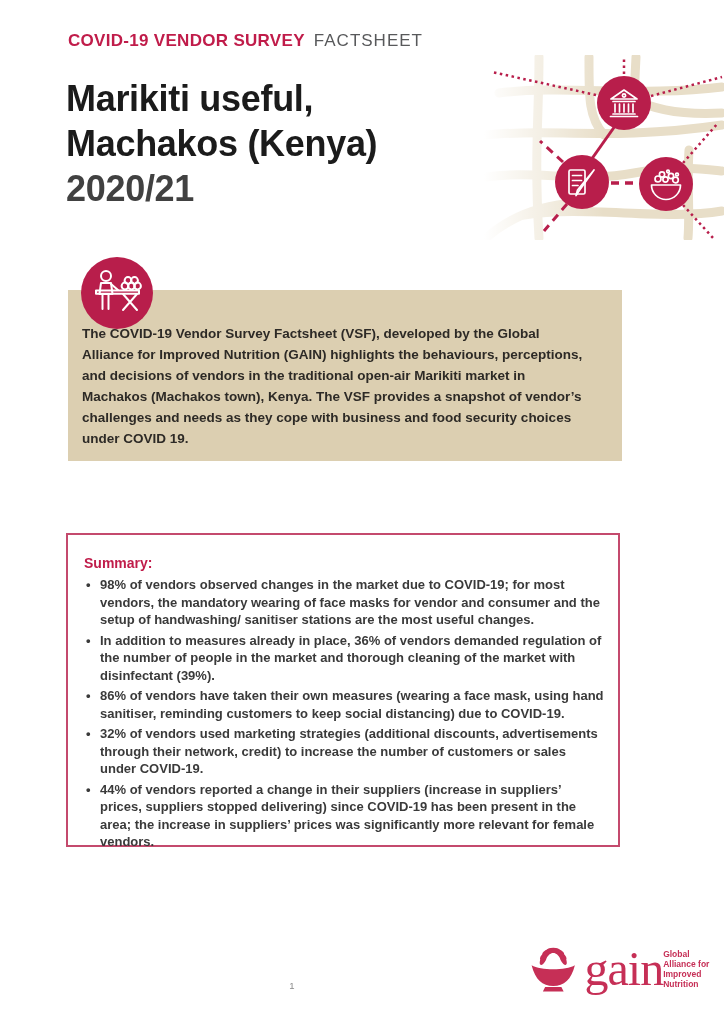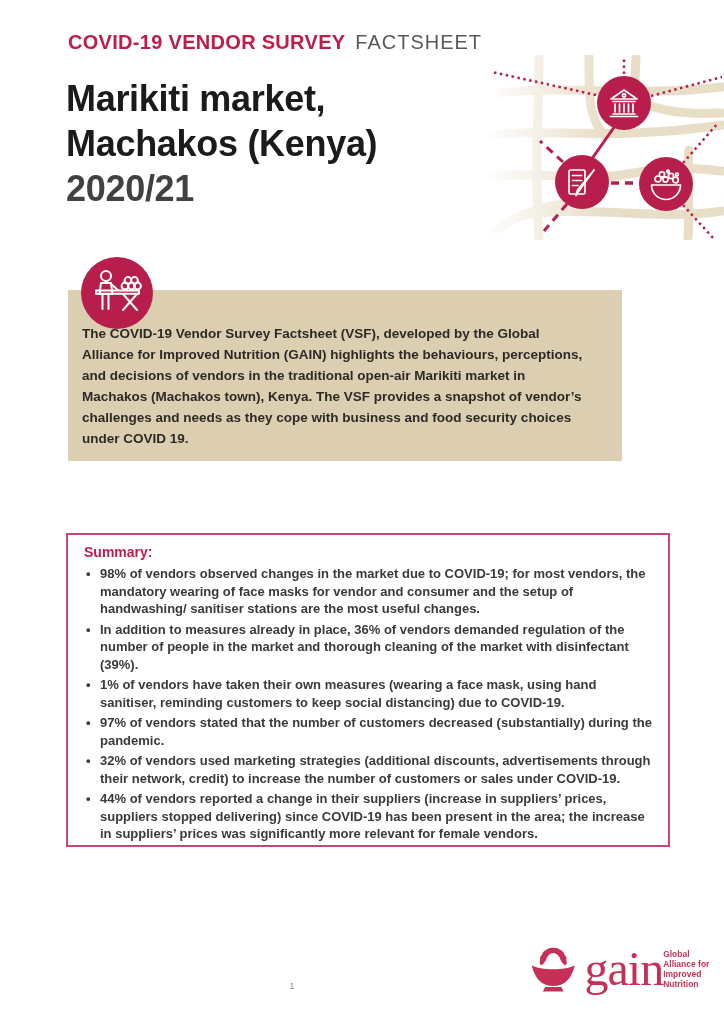--- a/index.html
+++ b/index.html
@@ -11,21 +11,21 @@
     height: 1024px;
     background: #ffffff;
     overflow: hidden;
   }
 
   
   .eyebrow {
     position: absolute;
     left: 68px;
     top: 31px;
-    font-size: 20px;
+    font-size: 17px;
     letter-spacing: 0.3px;
   }
   .eyebrow .hl { color: #c01c4a; font-weight: bold; }
   .eyebrow .rest { color: #58595b; font-weight: normal; letter-spacing: 1px; margin-left: 4px; }
 
   
   .title-block {
     position: absolute;
     left: 66px;
     top: 76px;
@@ -85,25 +85,25 @@
     font-size: 13.5px;
     line-height: 21px;
     color: #2f2f2f;
   }
 
   
   .summary-box {
     position: absolute;
     left: 66px;
     top: 533px;
-    width: 604px;
+    width: 554px;
     height: 314px;
     border: 2px solid #c44a6d;
     background: #ffffff;
-    padding: 9px 14px 10px 16px;
+    padding: 20px 14px 10px 16px;
   }
   .summary-heading {
     color: #c01c4a;
     font-weight: bold;
     font-size: 14px;
     margin-bottom: 5px;
   }
   .summary-list {
     list-style: none;
     font-weight: bold;
@@ -166,21 +166,21 @@
 <body>
 
 <div class="page">
 
   <div class="eyebrow">
     <span class="hl">COVID-19 VENDOR SURVEY</span>
     <span class="rest">FACTSHEET</span>
   </div>
 
   <div class="title-block">
-    <div class="title-line">Marikiti market,</div>
+    <div class="title-line">Marikiti useful,</div>
     <div class="title-line">Machakos (Kenya)</div>
     <div class="title-year">2020/21</div>
   </div>
 
   <div class="map-graphic">
     <svg width="240" height="185" viewBox="0 0 240 185">
       <defs>
         <linearGradient id="fadeL" x1="0" y1="0" x2="1" y2="0">
           <stop offset="0" stop-color="#ffffff" stop-opacity="1"></stop>
           <stop offset="1" stop-color="#ffffff" stop-opacity="0"></stop>
@@ -272,22 +272,21 @@
   <div class="intro-box">
     <div class="intro-text">The COVID-19 Vendor Survey Factsheet (VSF), developed by the Global Alliance for Improved Nutrition (GAIN) highlights the behaviours, perceptions, and decisions of vendors in the traditional open-air Marikiti market in Machakos (Machakos town), Kenya. The VSF provides a snapshot of vendor’s challenges and needs as they cope with business and food security choices under COVID 19.</div>
   </div>
 
 
   <div class="summary-box">
     <div class="summary-heading">Summary:</div>
     <ul class="summary-list">
       <li>98% of vendors observed changes in the market due to COVID-19; for most vendors, the mandatory wearing of face masks for vendor and consumer and the setup of handwashing/ sanitiser stations are the most useful changes.</li>
       <li>In addition to measures already in place, 36% of vendors demanded regulation of the number of people in the market and thorough cleaning of the market with disinfectant (39%).</li>
-      <li>1% of vendors have taken their own measures (wearing a face mask, using hand sanitiser, reminding customers to keep social distancing) due to COVID-19.</li>
-      <li>97% of vendors stated that the number of customers decreased (substantially) during the pandemic.</li>
+      <li>86% of vendors have taken their own measures (wearing a face mask, using hand sanitiser, reminding customers to keep social distancing) due to COVID-19.</li>
       <li>32% of vendors used marketing strategies (additional discounts, advertisements through their network, credit) to increase the number of customers or sales under COVID-19.</li>
       <li>44% of vendors reported a change in their suppliers (increase in suppliers’ prices, suppliers stopped delivering) since COVID-19 has been present in the area; the increase in suppliers’ prices was significantly more relevant for female vendors.</li>
     </ul>
   </div>
 
   <div class="gain-logo">
     <svg class="gain-symbol" viewBox="0 0 56 60">
       <g fill="#c62f56">
         <g transform="translate(28,25)">
           <ellipse rx="7.5" ry="3" transform="rotate(-64) translate(0,-12)"></ellipse>

